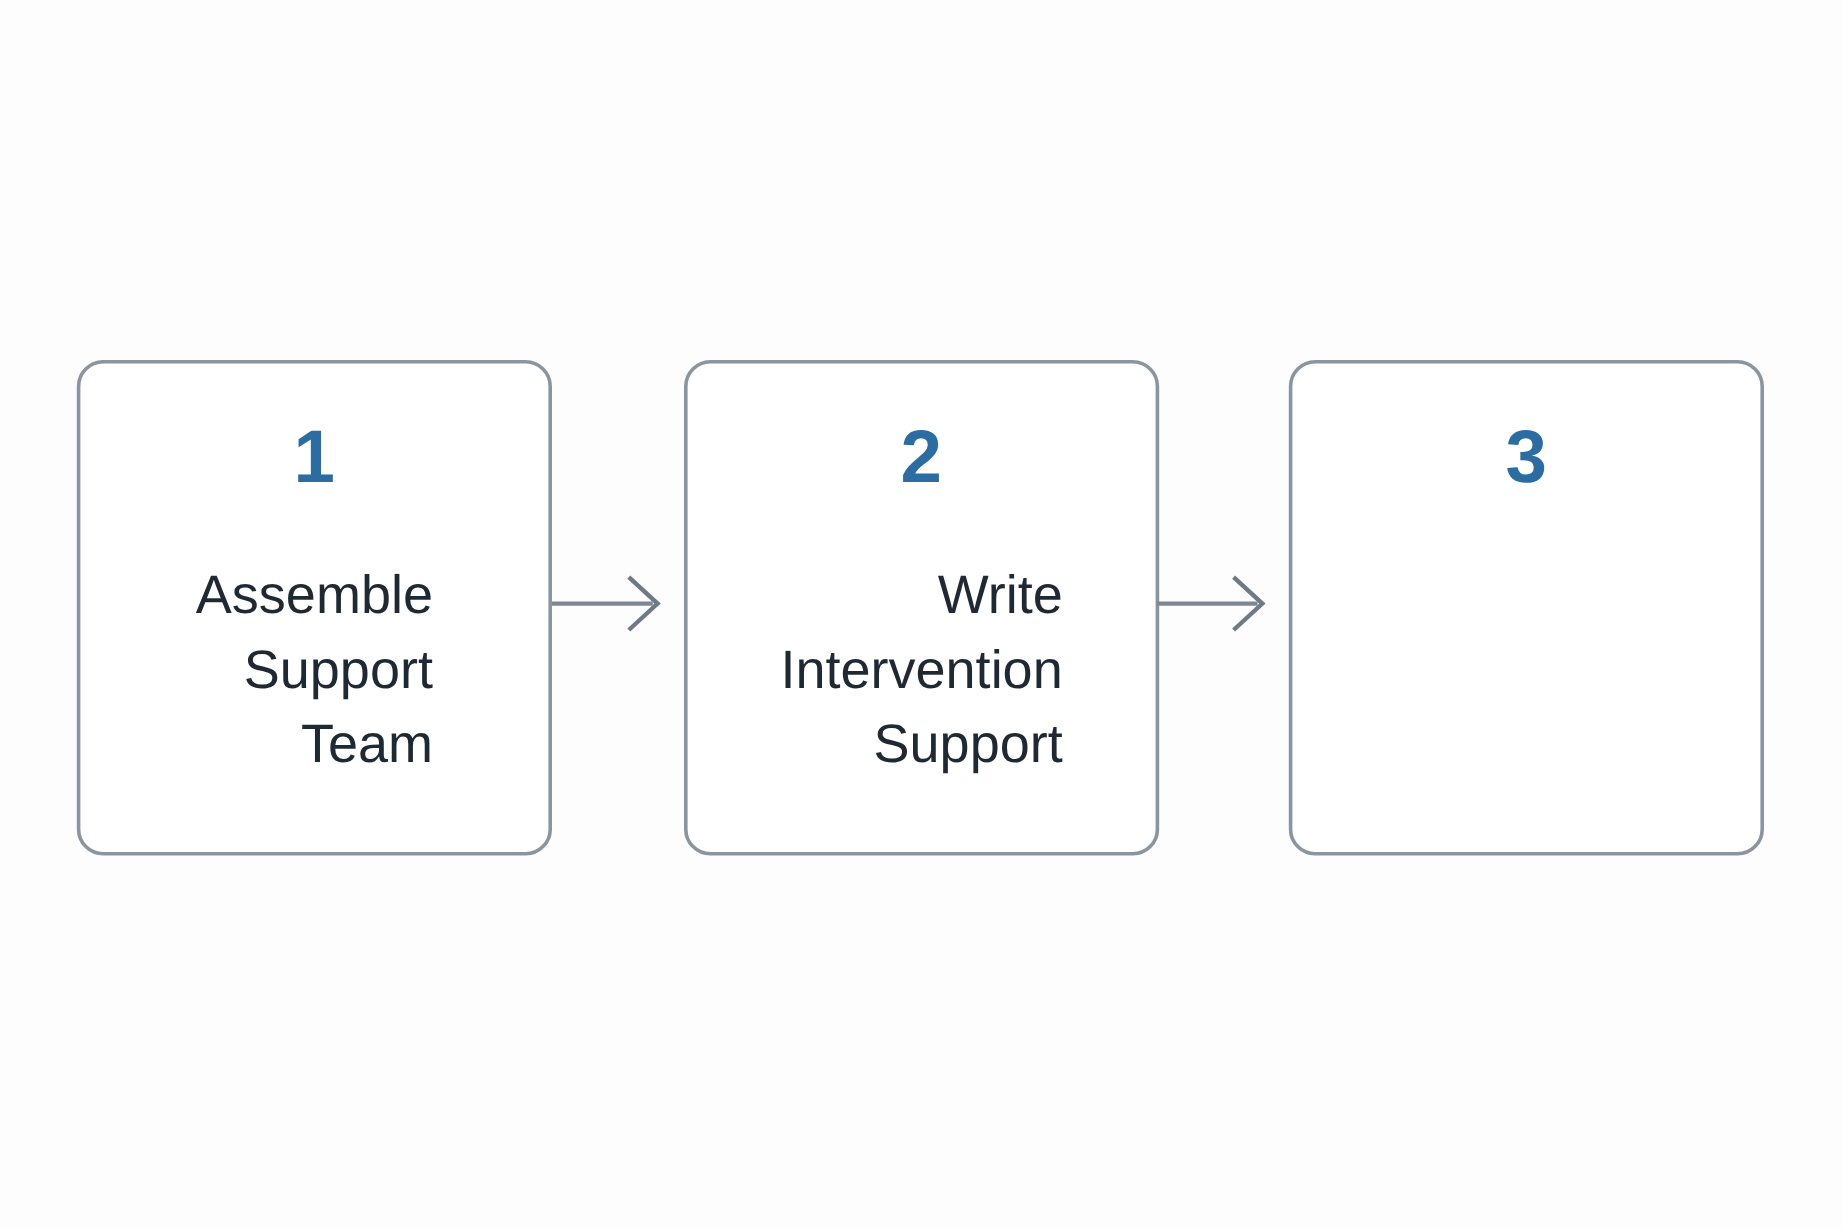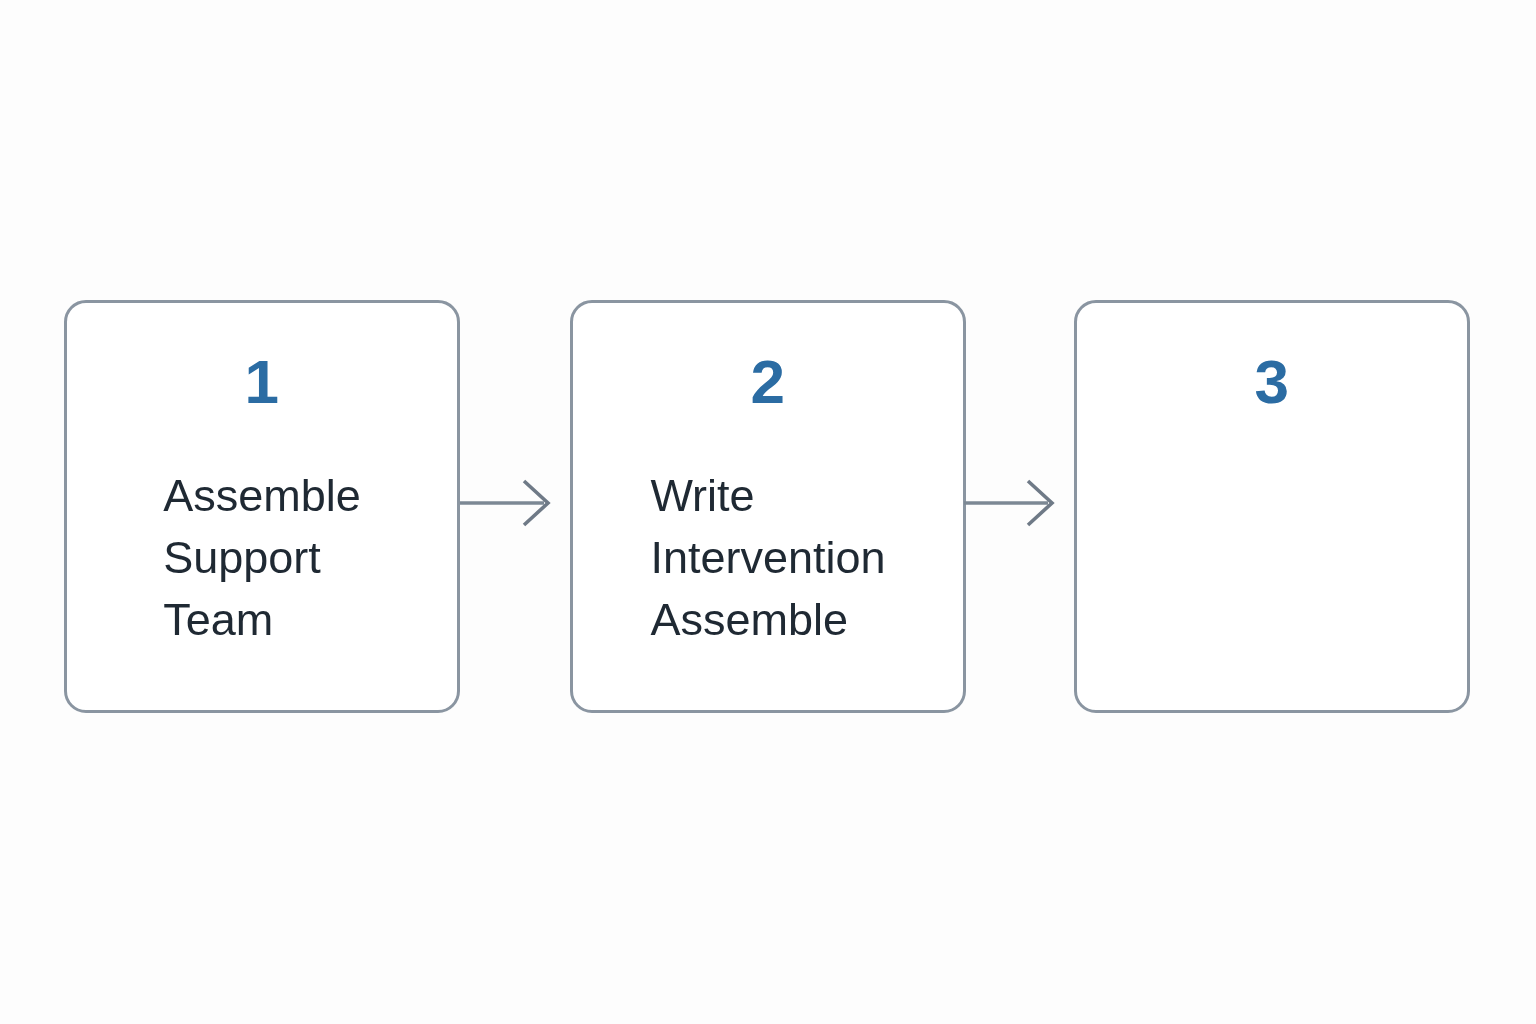--- a/index.html
+++ b/index.html
@@ -51,21 +51,21 @@
     user-select: none;
   }
 
   .step-label {
     margin-top: 52px;
     padding: 0 18px;
     font-size: 45px;
     font-weight: 400;
     line-height: 62px;
     color: #1f2933;
-    text-align: left;
+    text-align: right;
     white-space: pre-line;
   }
 
   
   .connector {
     position: absolute;
     top: 473px;
     width: 100px;
     height: 60px;
   }
@@ -108,21 +108,21 @@
     <svg viewBox="0 0 100 60" xmlns="http://www.w3.org/2000/svg">
       <line class="arrow-stroke" x1="2" y1="30" x2="86" y2="30"></line>
       <polyline class="arrow-head" points="66,8 90,30 66,52"></polyline>
     </svg>
   </div>
 
   <div class="step-box step-2">
     <div class="step-number">2</div>
     <div class="step-label">Write
 Intervention
-Assemble</div>
+Support</div>
   </div>
 
   <div class="connector connector-2">
     <svg viewBox="0 0 100 60" xmlns="http://www.w3.org/2000/svg">
       <line class="arrow-stroke" x1="2" y1="30" x2="86" y2="30"></line>
       <polyline class="arrow-head" points="66,8 90,30 66,52"></polyline>
     </svg>
   </div>
 
   <div class="step-box step-3">

